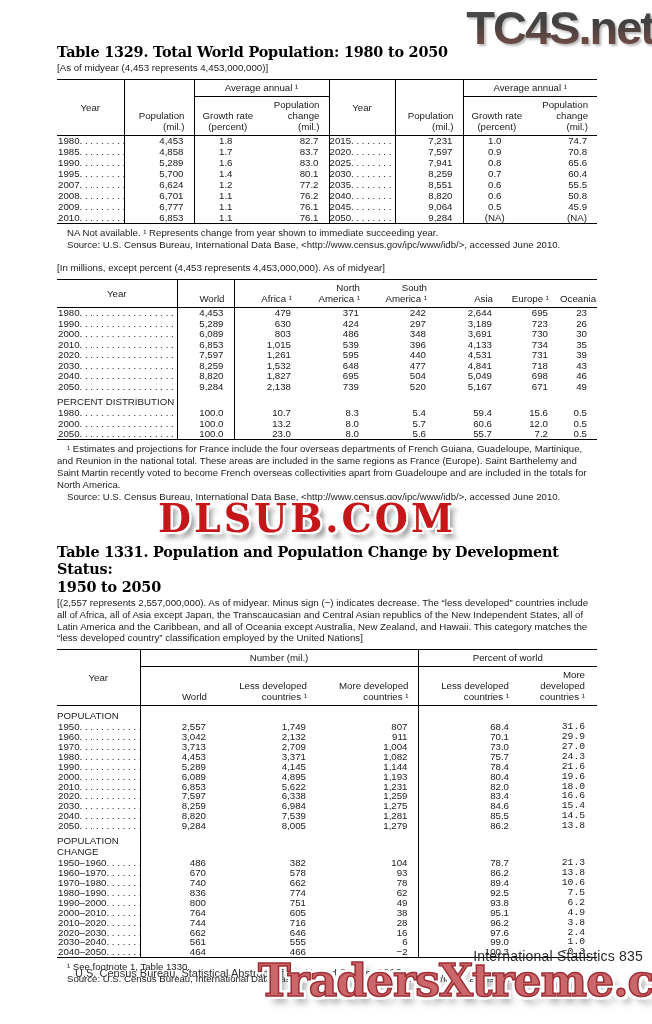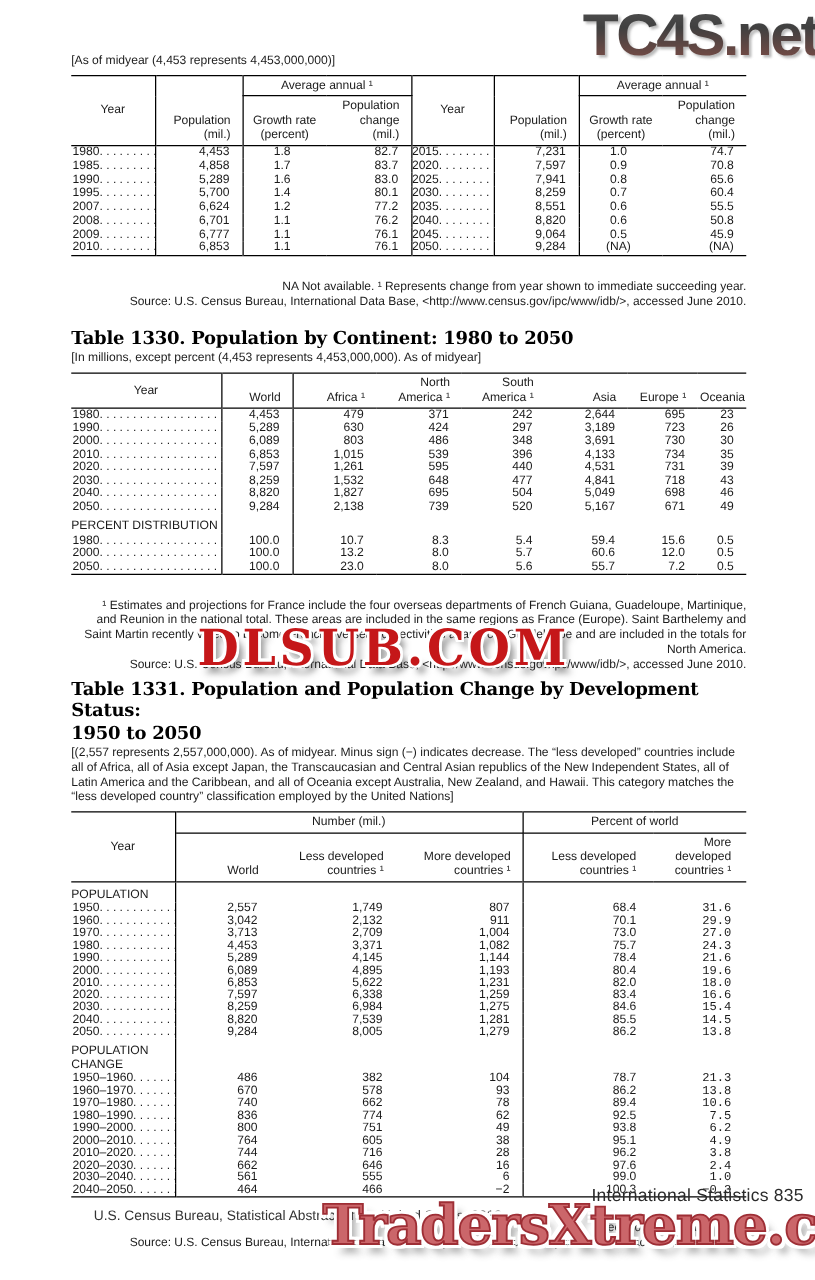--- a/index.html
+++ b/index.html
@@ -39,21 +39,21 @@
   
   .t1330 td:nth-child(1),.t1330 td:nth-child(2){border-right:1px solid #000;}
   .t1330 td{height:10.5px;}
   
   .t1331 td:nth-child(1),.t1331 td:nth-child(4){border-right:1px solid #000;}
   .t1331 td{height:9.9px;}
   .t1331 td:nth-child(5){padding-right:14px;}
   .t1331 td:nth-child(6){padding-right:12px;font-family:Liberation Mono, monospace;}
   .section-row td{height:auto !important;padding-top:4px !important;padding-bottom:1px !important;}
   .section-row td:first-child{padding-left:0 !important;white-space:pre-line;line-height:1.15;}
-  .fn{margin-top:19px;text-align:right;}
+  .fn{margin-top:3px;}
   .fn p{margin:0;font-size:9.6px;line-height:1.23;text-indent:10px;color:#1c1c1c;}
   
   .running-head{position:absolute;top:948px;right:9px;font-size:14px;color:#2a2a2a;letter-spacing:0.2px;}
   .imprint{position:absolute;top:967px;left:43px;font-size:11px;color:#333;padding-left:32px;}
   
   .wm-top{
     position:absolute;top:0px;right:-2px;z-index:5;
     font-family:"Liberation Sans",sans-serif;font-weight:bold;font-size:47px;letter-spacing:-2px;
     background:linear-gradient(180deg,#555 0%,#404040 40%,#6e4a45 80%,#8e605a 100%);
     -webkit-background-clip:text;background-clip:text;color:transparent;
@@ -77,20 +77,21 @@
   }
 </style>
 </head>
 <body>
 
 <div class="wm-top">TC4S.net</div>
 <div class="wm-mid">DLSUB.COM</div>
 <div class="wm-bot">TradersXtreme.com</div>
 
 <div class="block" style="top:43px;">
+  <div class="tbl-title">Table 1329. Total World Population: 1980 to 2050</div>
   <div class="tbl-note">[As of midyear (4,453 represents 4,453,000,000)]</div>
   <table class="tbl t1329">
     <colgroup>
       <col style="width:67px">
         <col style="width:70px">
         <col style="width:67px">
         <col style="width:68px">
       <col style="width:66px">
         <col style="width:68px">
         <col style="width:67px">
@@ -203,21 +204,20 @@
         </tr>
       </tbody>
   </table>
   <div class="fn">
     <p>NA Not available. ¹ Represents change from year shown to immediate succeeding year.</p>
     <p>Source: U.S. Census Bureau, International Data Base, &lt;http://www.census.gov/ipc/www/idb/&gt;, accessed June 2010.</p>
   </div>
 </div>
 
 <div class="block" style="top:262px;">
-  <div class="tbl-title">Table 1330. Population by Continent: 1980 to 2050</div>
   <div class="tbl-note">[In millions, except percent (4,453 represents 4,453,000,000). As of midyear]</div>
   <table class="tbl t1330">
     <colgroup>
       <col style="width:120px">
         <col style="width:57px">
         <col style="width:67px">
         <col style="width:68px">
       <col style="width:67px">
         <col style="width:66px">
         <col style="width:56px">

